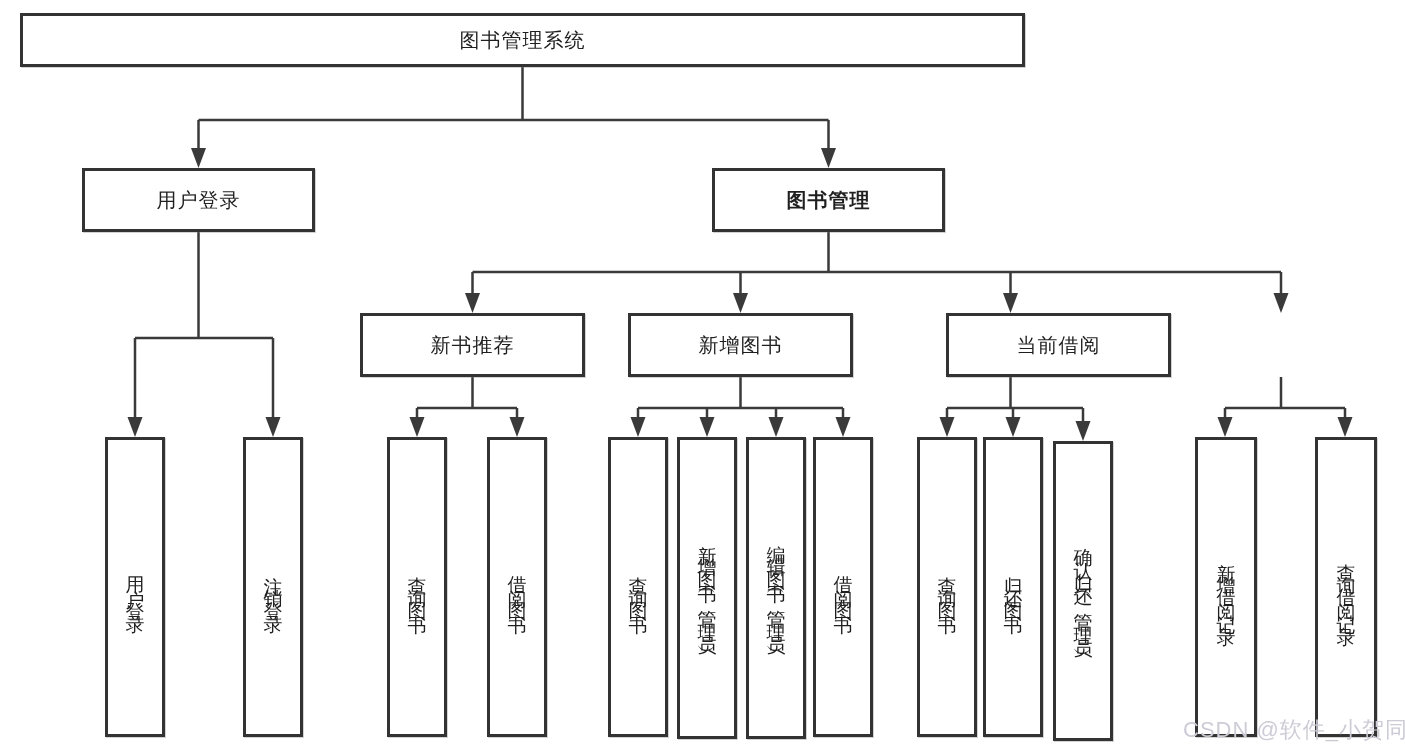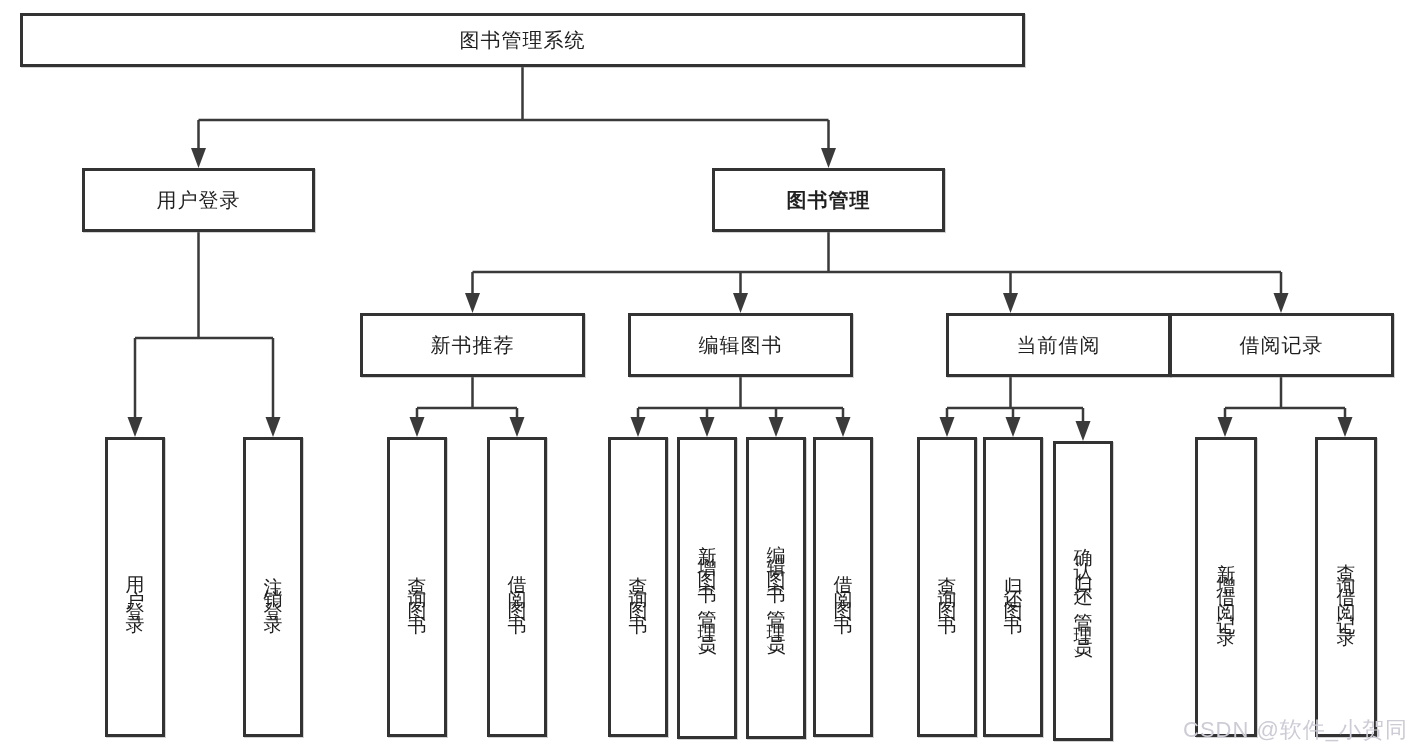--- a/index.html
+++ b/index.html
@@ -84,27 +84,24 @@
     <span>用户登录</span>
   </div>
   <div class="node hbox" style="left:712px;top:168px;width:233px;height:64px;font-weight:bold;">
     <span>图书管理</span>
   </div>
 
   <div class="node hbox" style="left:360px;top:313px;width:225px;height:64px;text-align:center;">
     <span>新书推荐</span>
   </div>
   <div class="node hbox" style="left:628px;top:313px;width:225px;height:64px;">
-    <span>编辑图书</span>
+    <span>新增图书</span>
   </div>
   <div class="node hbox" style="left:946px;top:313px;width:225px;height:64px;">
     <span>当前借阅</span>
-  </div>
-  <div class="node hbox" style="left:1169px;top:313px;width:225px;height:64px;">
-    <span>借阅记录</span>
   </div>
 
   <div class="node vbox" style="left:105px;top:437px;width:60px;height:300px;">
     <span class="vtext">用户登录</span>
   </div>
   <div class="node vbox" style="left:243px;top:437px;width:60px;height:300px;">
     <span class="vtext">注销登录</span>
   </div>
 
   <div class="node vbox" style="left:387px;top:437px;width:60px;height:300px;">

